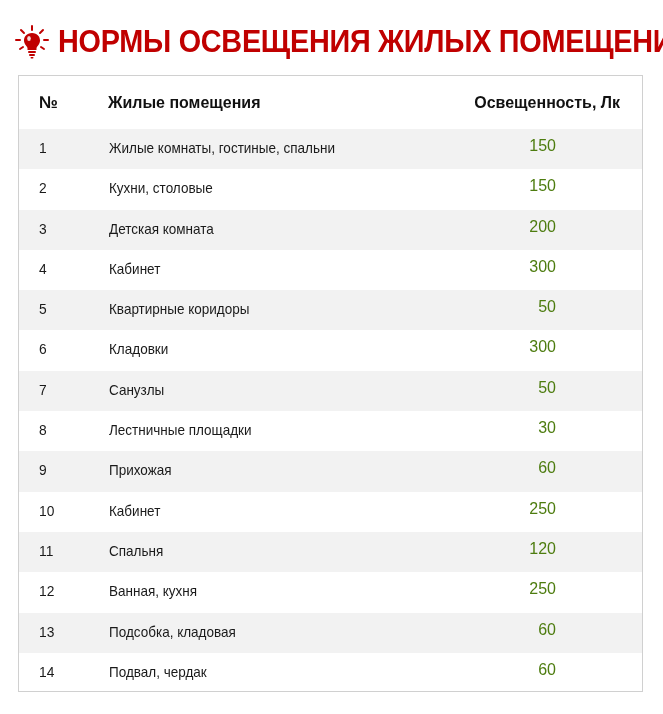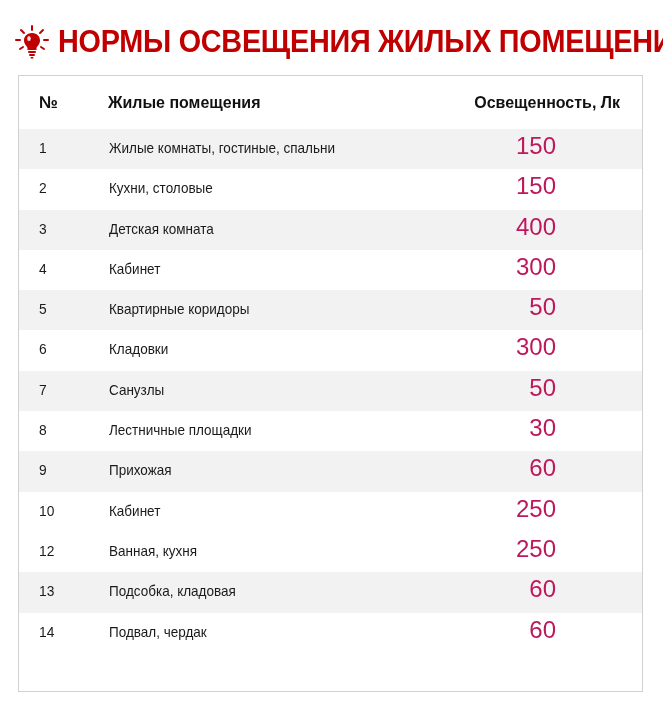--- a/index.html
+++ b/index.html
@@ -96,23 +96,23 @@
       transform-origin: left center;
     }
     .td-name {
       left: 90px;
       font-size: 15px;
       transform: scaleX(0.9);
       transform-origin: left center;
     }
     .td-value {
       right: 86px;
-      font-size: 24px;
+      font-size: 16px;
       line-height: 34px;
-      color: #be185d;
+      color: #4d7c0f;
     }
   </style>
 </head>
 <body>
 
 <div class="title-row">
   <svg class="bulb-icon" viewBox="0 0 36 36">
     <g stroke="#c00000" stroke-width="2" stroke-linecap="round">
       <line x1="18" y1="2" x2="18" y2="6"></line>
       <line x1="7" y1="6" x2="10" y2="9"></line>
@@ -144,21 +144,21 @@
       <div class="td td-value">150</div>
     </div>
     <div class="tr">
       <div class="td td-num">2</div>
       <div class="td td-name">Кухни, столовые</div>
       <div class="td td-value">150</div>
     </div>
     <div class="tr odd">
       <div class="td td-num">3</div>
       <div class="td td-name">Детская комната</div>
-      <div class="td td-value">400</div>
+      <div class="td td-value">200</div>
     </div>
     <div class="tr">
       <div class="td td-num">4</div>
       <div class="td td-name">Кабинет</div>
       <div class="td td-value">300</div>
     </div>
     <div class="tr odd">
       <div class="td td-num">5</div>
       <div class="td td-name">Квартирные коридоры</div>
       <div class="td td-value">50</div>
@@ -180,20 +180,25 @@
     </div>
     <div class="tr odd">
       <div class="td td-num">9</div>
       <div class="td td-name">Прихожая</div>
       <div class="td td-value">60</div>
     </div>
     <div class="tr">
       <div class="td td-num">10</div>
       <div class="td td-name">Кабинет</div>
       <div class="td td-value">250</div>
+    </div>
+    <div class="tr odd">
+      <div class="td td-num">11</div>
+      <div class="td td-name">Спальня</div>
+      <div class="td td-value">120</div>
     </div>
     <div class="tr">
       <div class="td td-num">12</div>
       <div class="td td-name">Ванная, кухня</div>
       <div class="td td-value">250</div>
     </div>
     <div class="tr odd">
       <div class="td td-num">13</div>
       <div class="td td-name">Подсобка, кладовая</div>
       <div class="td td-value">60</div>

